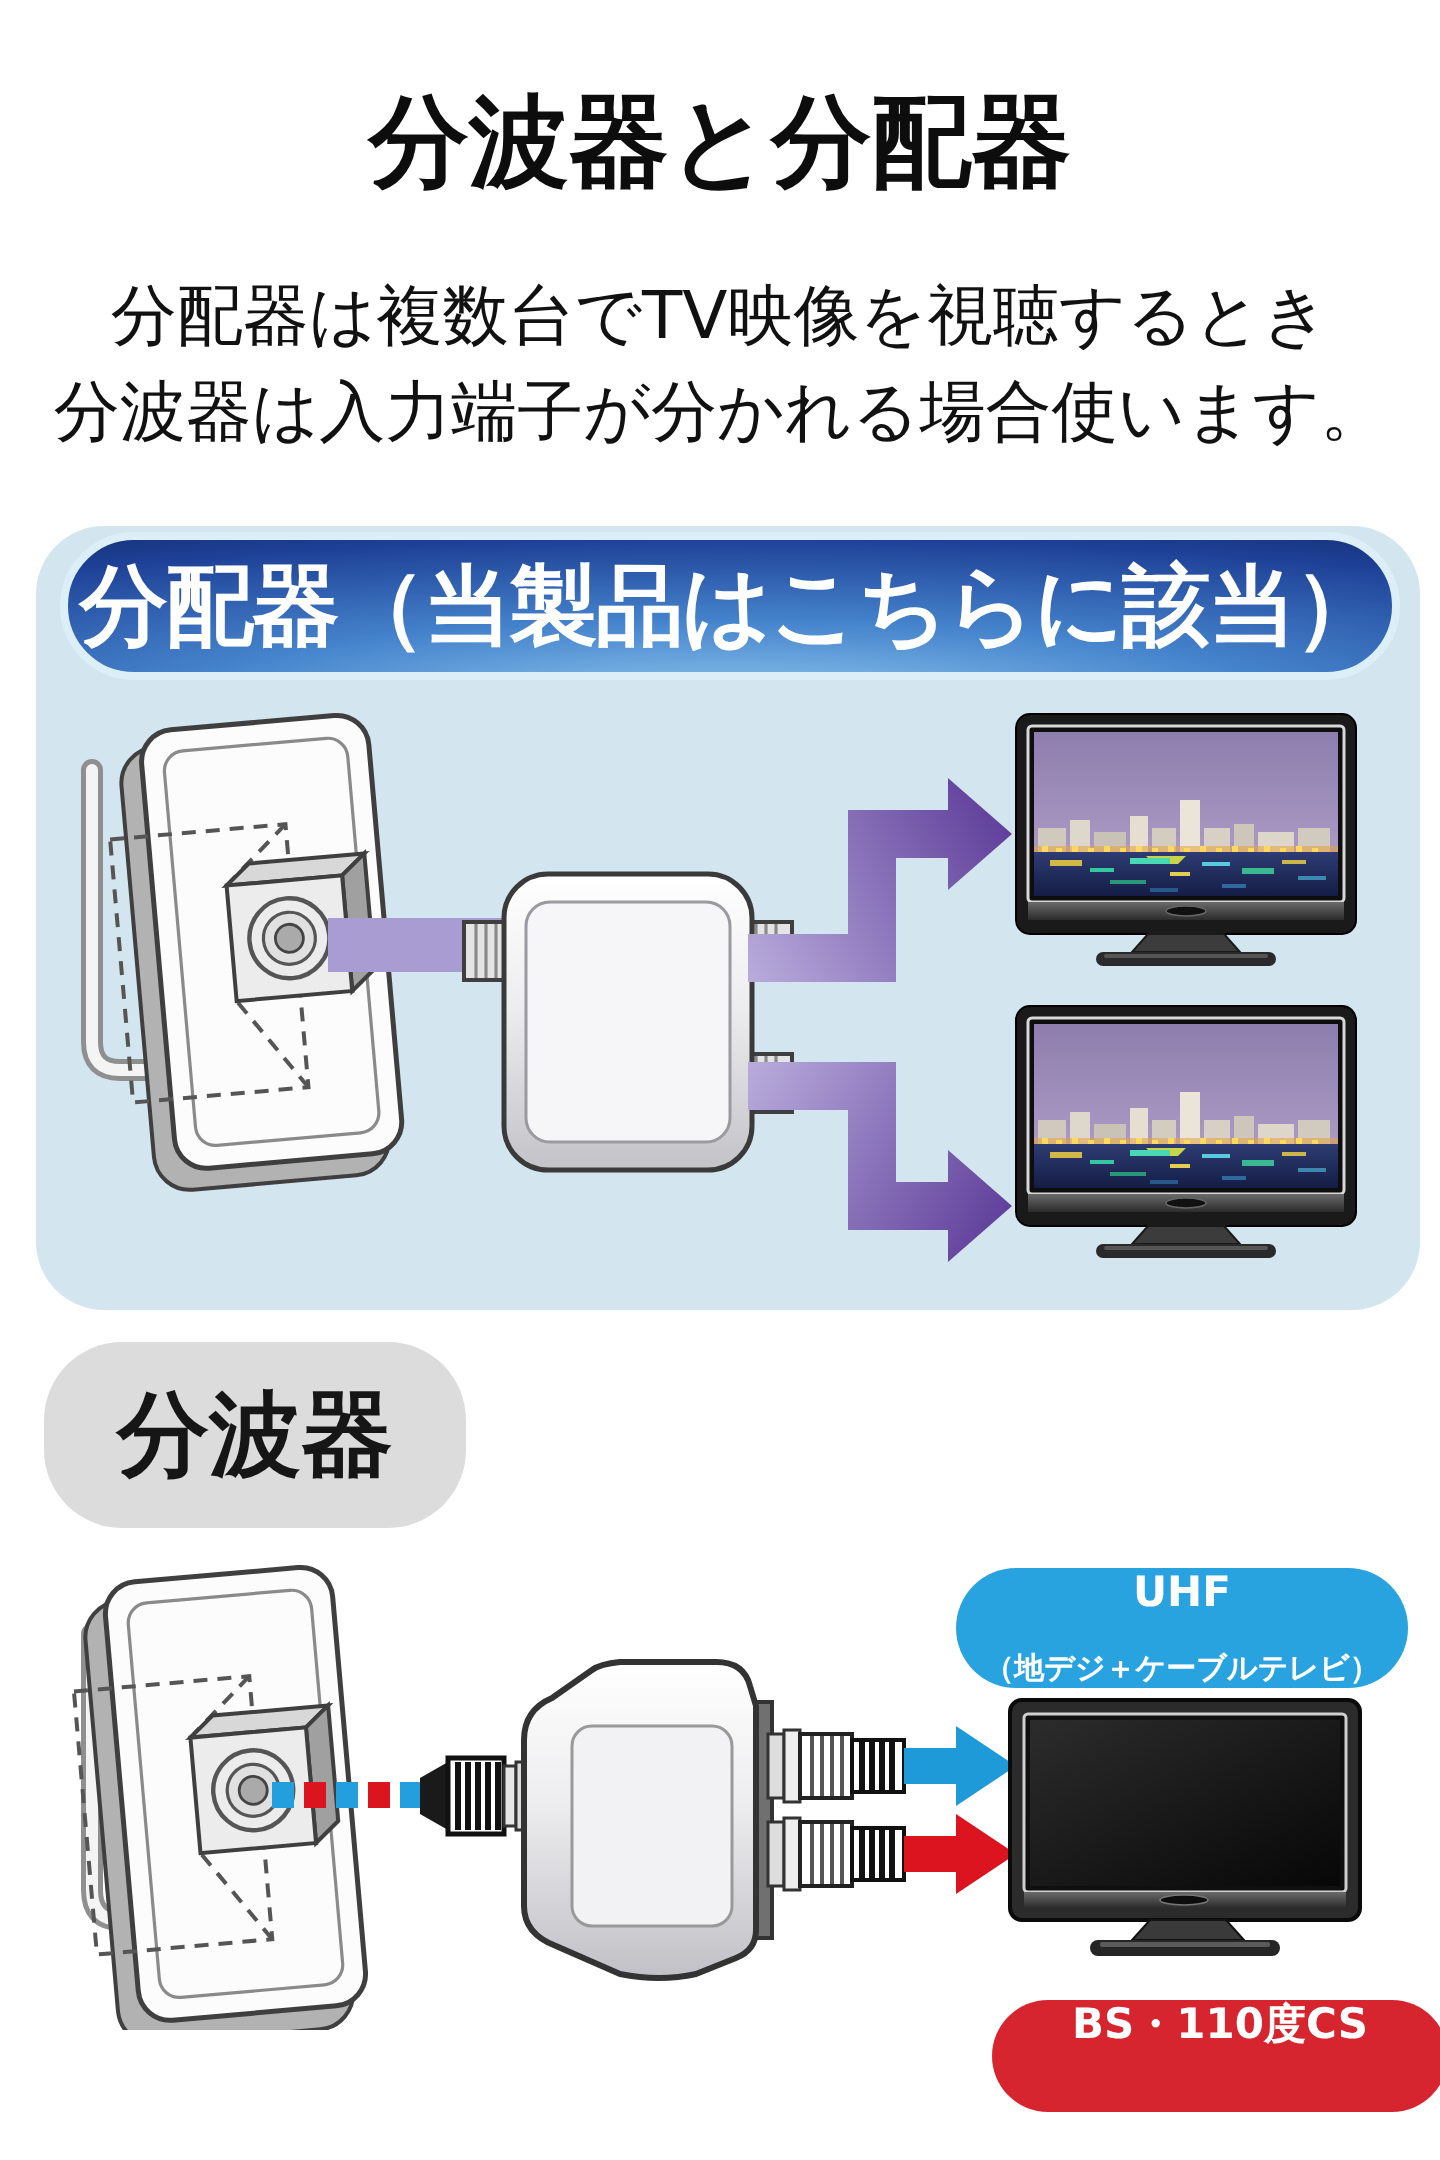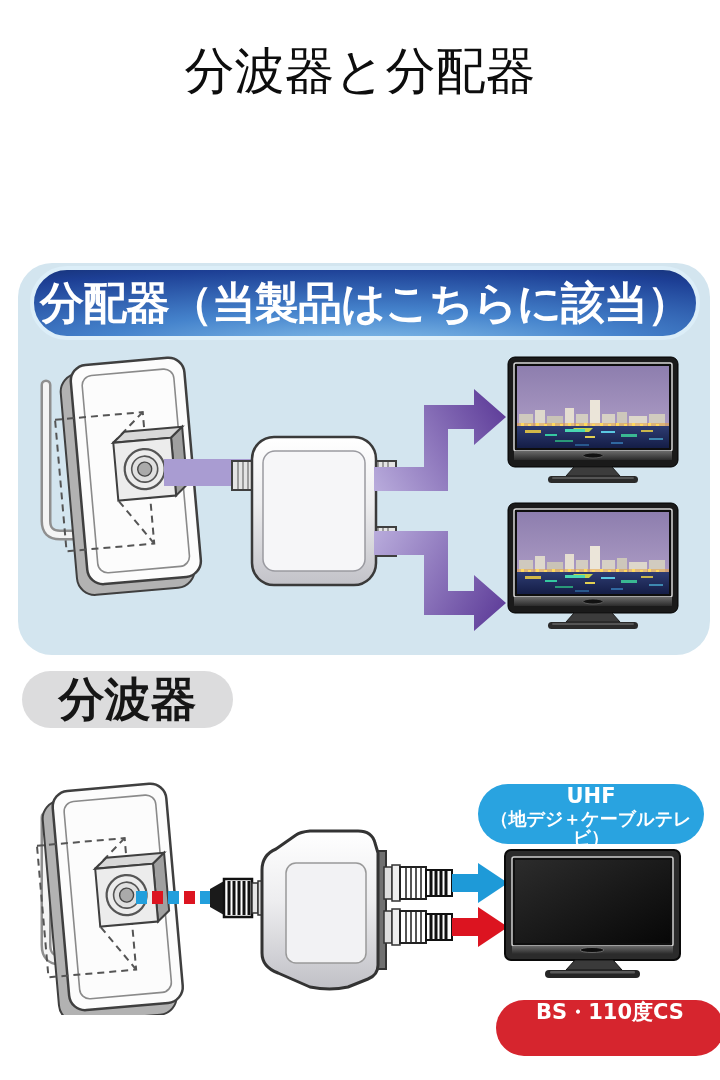--- a/index.html
+++ b/index.html
@@ -3,69 +3,71 @@
 <meta charset="utf-8">
 <style>
   * { margin:0; padding:0; box-sizing:border-box; }
   html,body { background:#fff; }
   body {
     width:720px; height:1080px; position:relative; overflow:hidden;
     font-family:"DejaVu Sans","Liberation Sans",sans-serif; color:#111;
   }
   .page-title {
     position:absolute; top:38px; left:0; width:720px;
-    text-align:center; font-size:50px; font-weight:400; color:#0d0d0d;
+    text-align:center; font-size:50px; font-weight:700; color:#0d0d0d;
   }
   .intro {
     position:absolute; top:134px; left:0; width:720px;
     text-align:center; font-size:33px; line-height:48px; color:#111;
   }
   .panel {
     position:absolute; left:18px; top:263px; width:692px; height:392px;
     background:#d3e5ef; border-radius:34px;
   }
   .header-pill {
     position:absolute; left:30px; top:266px; width:670px; height:74px;
     border-radius:37px; border:4px solid #dceef8;
     background:radial-gradient(110% 160% at 50% 122%, #8fc8ee 0%, #4583cc 38%, #1d3f95 78%, #122a63 100%);
     display:flex; align-items:center; justify-content:center;
     color:#fff; font-size:44px; font-weight:bold; letter-spacing:-1px;
   }
   .gray-pill {
-    position:absolute; left:22px; top:671px; width:211px; height:57px;
+    position:absolute; left:22px; top:671px; width:211px; height:93px;
     border-radius:39px; background:#dcdcdd;
     display:flex; align-items:center; justify-content:center;
     color:#161616; font-size:46px; font-weight:900;
   }
   .label-pill {
     position:absolute; color:#fff; text-align:center; font-weight:bold;
     display:flex; flex-direction:column; justify-content:space-between;
   }
   .uhf-pill {
     left:478px; top:784px; width:226px; height:60px; border-radius:30px;
     background:#29a3e0;
   }
   .uhf-pill .l1 { font-size:21px; line-height:25px; }
-  .uhf-pill .l2 { font-size:18px; line-height:19px; }
+  .uhf-pill .l2 { font-size:15px; line-height:19px; }
   .bs-pill {
     left:496px; top:1000px; width:228px; height:56px; border-radius:28px;
     background:#d6252e;
   }
   .bs-pill .l1 { font-size:21px; line-height:25px; }
   .bs-pill .l2 { font-size:17px; line-height:21px; }
   svg { position:absolute; display:block; }
   #svg-top { left:18px; top:263px; }
   #svg-bottom { left:0; top:775px; }
 </style>
 </head>
 <body>
 
 <div class="page-title">分波器と分配器</div>
 
 <div class="intro">
+  <div>分配器は複数台でTV映像を視聴するとき</div>
+  <div>分波器は入力端子が分かれる場合使います。</div>
 </div>
 
 <div class="panel"></div>
 
 <svg id="svg-top" width="692" height="392" viewBox="0 0 692 392">
   <defs>
     <linearGradient id="gBody" x1="0" y1="0" x2="0" y2="1">
       <stop offset="0" stop-color="#ffffff"></stop>
         <stop offset="0.45" stop-color="#ededef"></stop>
         <stop offset="1" stop-color="#c2c2c8"></stop>

